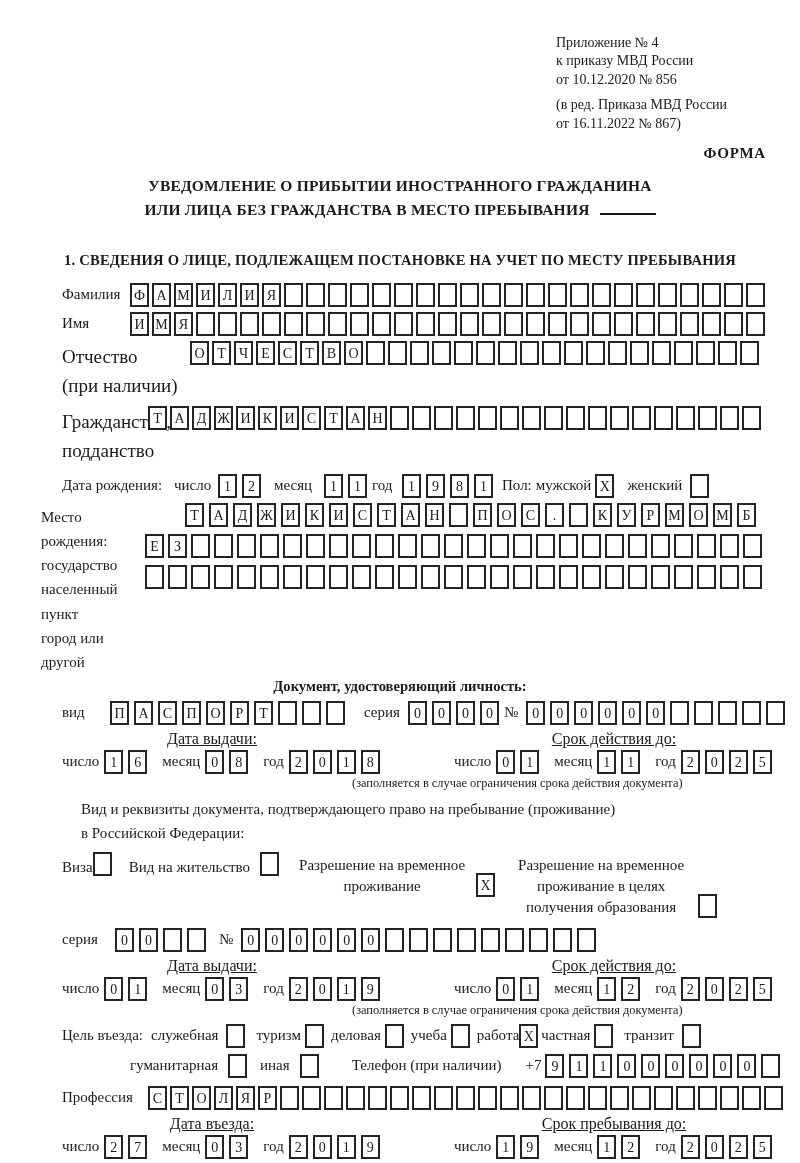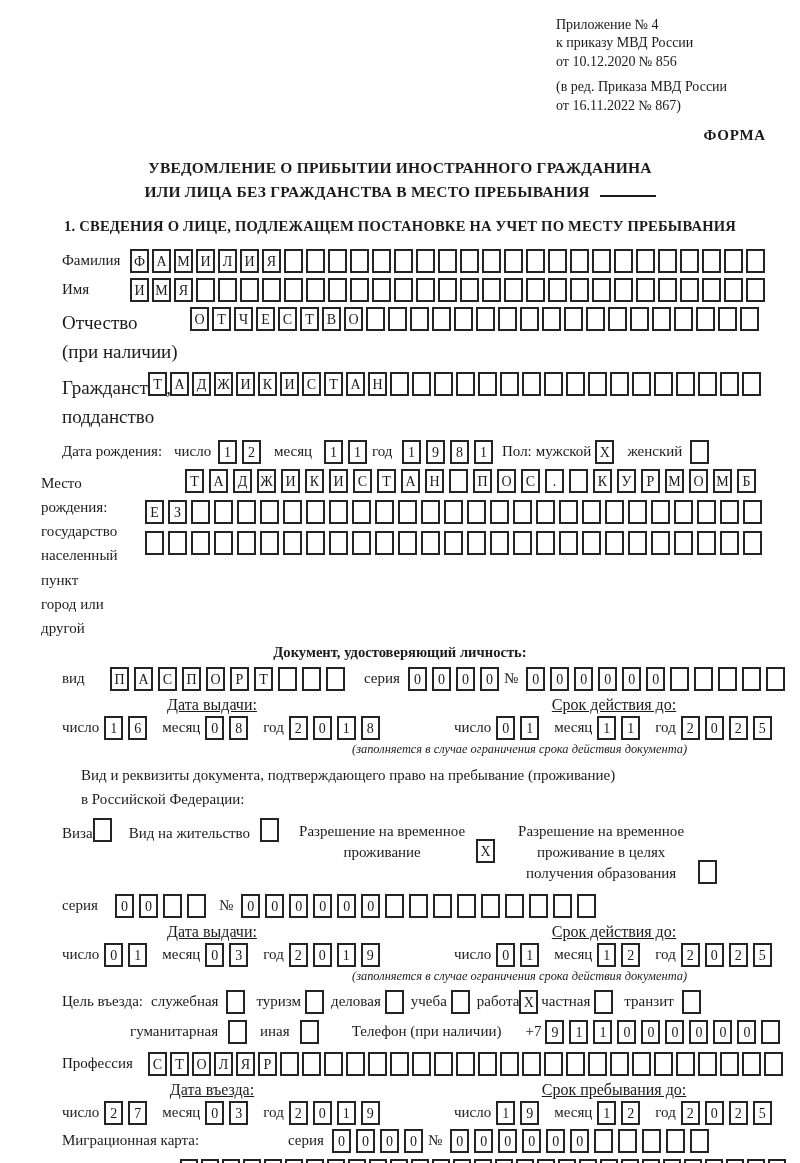--- a/index.html
+++ b/index.html
@@ -1,30 +1,30 @@
 <!DOCTYPE html>
 <html lang="ru"><head>
 <meta charset="utf-8">
 <style>
   html,body { margin:0; padding:0; background:#e8e8e8; }
   .page {
     width:800px; height:1163px; margin:0 auto; background:#ffffff;
     font-family:"Liberation Serif","DejaVu Serif",serif; color:#1b1b1b;
-    box-sizing:border-box; padding-top:16px; overflow:hidden; position:relative;
+    box-sizing:border-box; padding-top:34px; overflow:hidden; position:relative;
   }
   .refs { margin-left:556px; width:220px; font-size:14px; line-height:1.32; }
   .refs .grp2 { margin-top:7px; }
   .forma { text-align:right; margin-right:34px; margin-top:12px;
            font-weight:bold; font-size:15px; letter-spacing:0.8px; }
   .title { text-align:center; font-weight:bold; font-size:15.5px;
            line-height:1.5; margin-top:12px; letter-spacing:0.2px; }
   .blank-line { display:inline-block; width:56px; border-bottom:2px solid #1b1b1b;
                 margin-left:10px; height:12px; }
   .sec-head { text-align:center; font-weight:bold; font-size:14.6px;
-              margin-top:15px; margin-bottom:14px; letter-spacing:0.2px; }
+              margin-top:31px; margin-bottom:14px; letter-spacing:0.2px; }
 
   .frow { display:flex; align-items:flex-start; margin:0 0 5px 62px; }
   .lbl { font-size:15px; padding-top:3px; flex-shrink:0; }
   .lbl-2l { font-size:19px; line-height:1.55; flex-shrink:0; padding-top:1px; }
 
   .boxes { display:inline-flex; flex-shrink:0; }
   .cell { width:19px; height:24px; box-sizing:border-box; border:2px solid #242424;
           margin-right:3px; text-align:center; font-size:14px; line-height:21px;
           font-weight:normal; background:#fff; flex-shrink:0; }
   .boxes.mid  .cell { margin-right:4px; }
@@ -38,21 +38,21 @@
   .center-bold { text-align:center; font-weight:bold; font-size:14.6px;
                  margin:3px 0 6px 0; }
 
   .dates { display:flex; margin-left:62px; margin-top:4px; }
   .dgroup.left { width:392px; flex-shrink:0; }
   .dhead { font-size:16px; text-align:center; width:300px; margin-bottom:2px;text-decoration:underline; }
   .dgroup.right .dhead { width:320px; }
   .dline { display:flex; align-items:flex-start; font-size:15px; }
   .dline .dlbl { padding-top:3px; margin-right:5px; }
   .dline .boxes { margin-right:10px; }
-  .note { font-size:12.4px; margin:2px 0 6px 352px;font-style:italic; }
+  .note { font-size:12.4px; margin:2px 0 6px 352px; }
 
   .plain { font-size:15px; margin-left:81px; line-height:1.65; }
   .permit { display:flex; align-items:flex-start; margin:6px 0 10px 62px;
             font-size:15px; }
   .permit .opt { display:flex; align-items:flex-end; }
   .optlbl { padding-top:3px; }
   .optlbl.c2 { width:172px; text-align:center; line-height:1.4; }
   .optlbl.c3 { width:178px; text-align:center; line-height:1.4; }
 
   .purpose { display:flex; align-items:flex-start; margin:4px 0 6px 62px; font-size:15px; }

